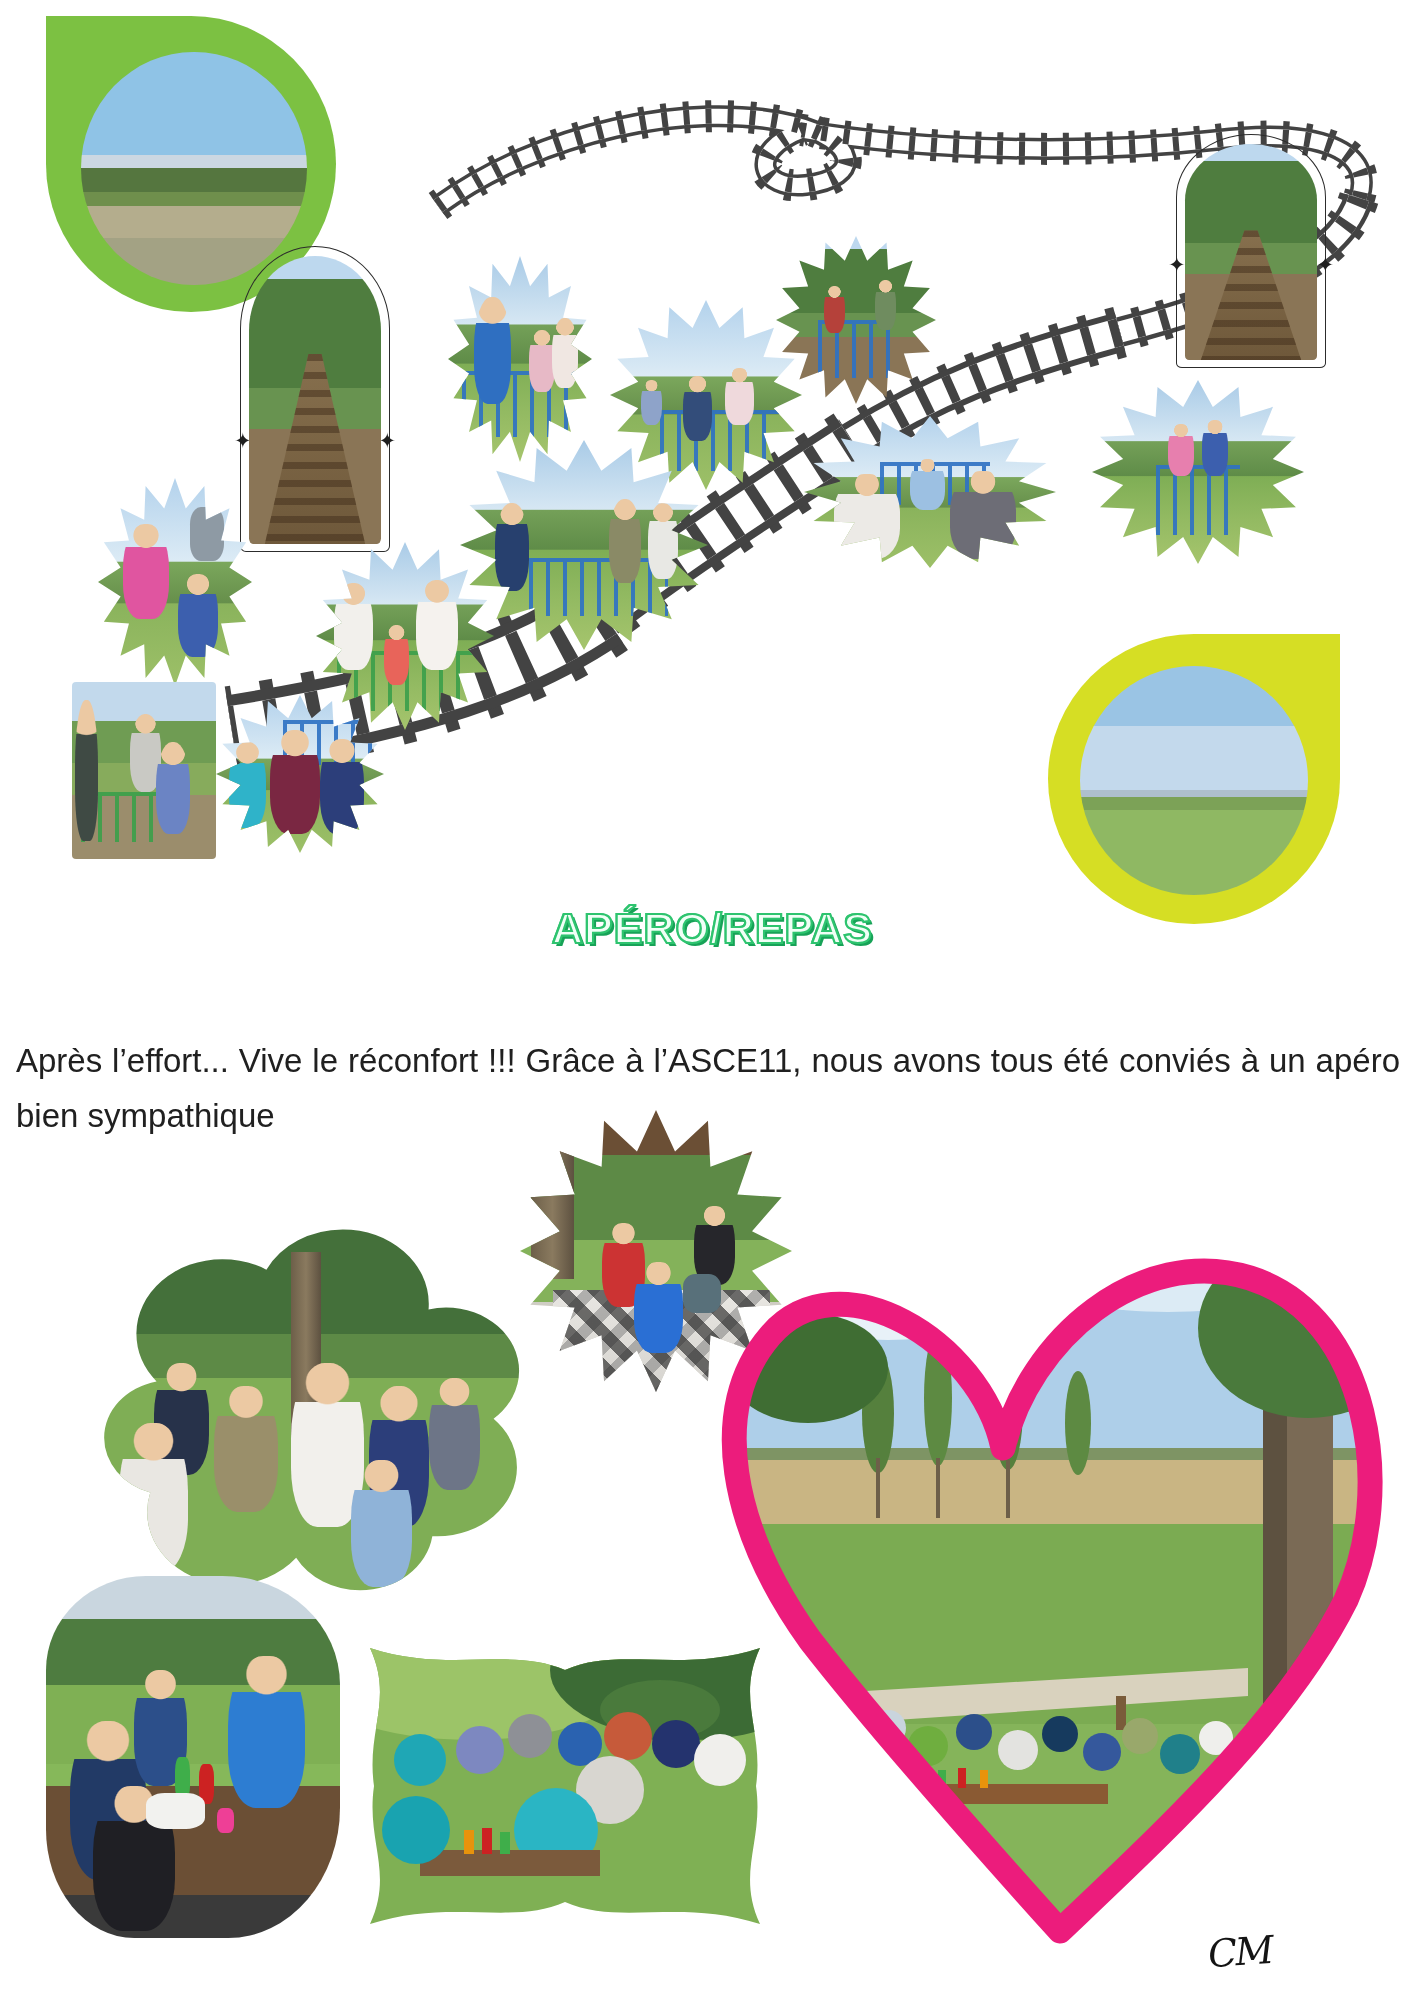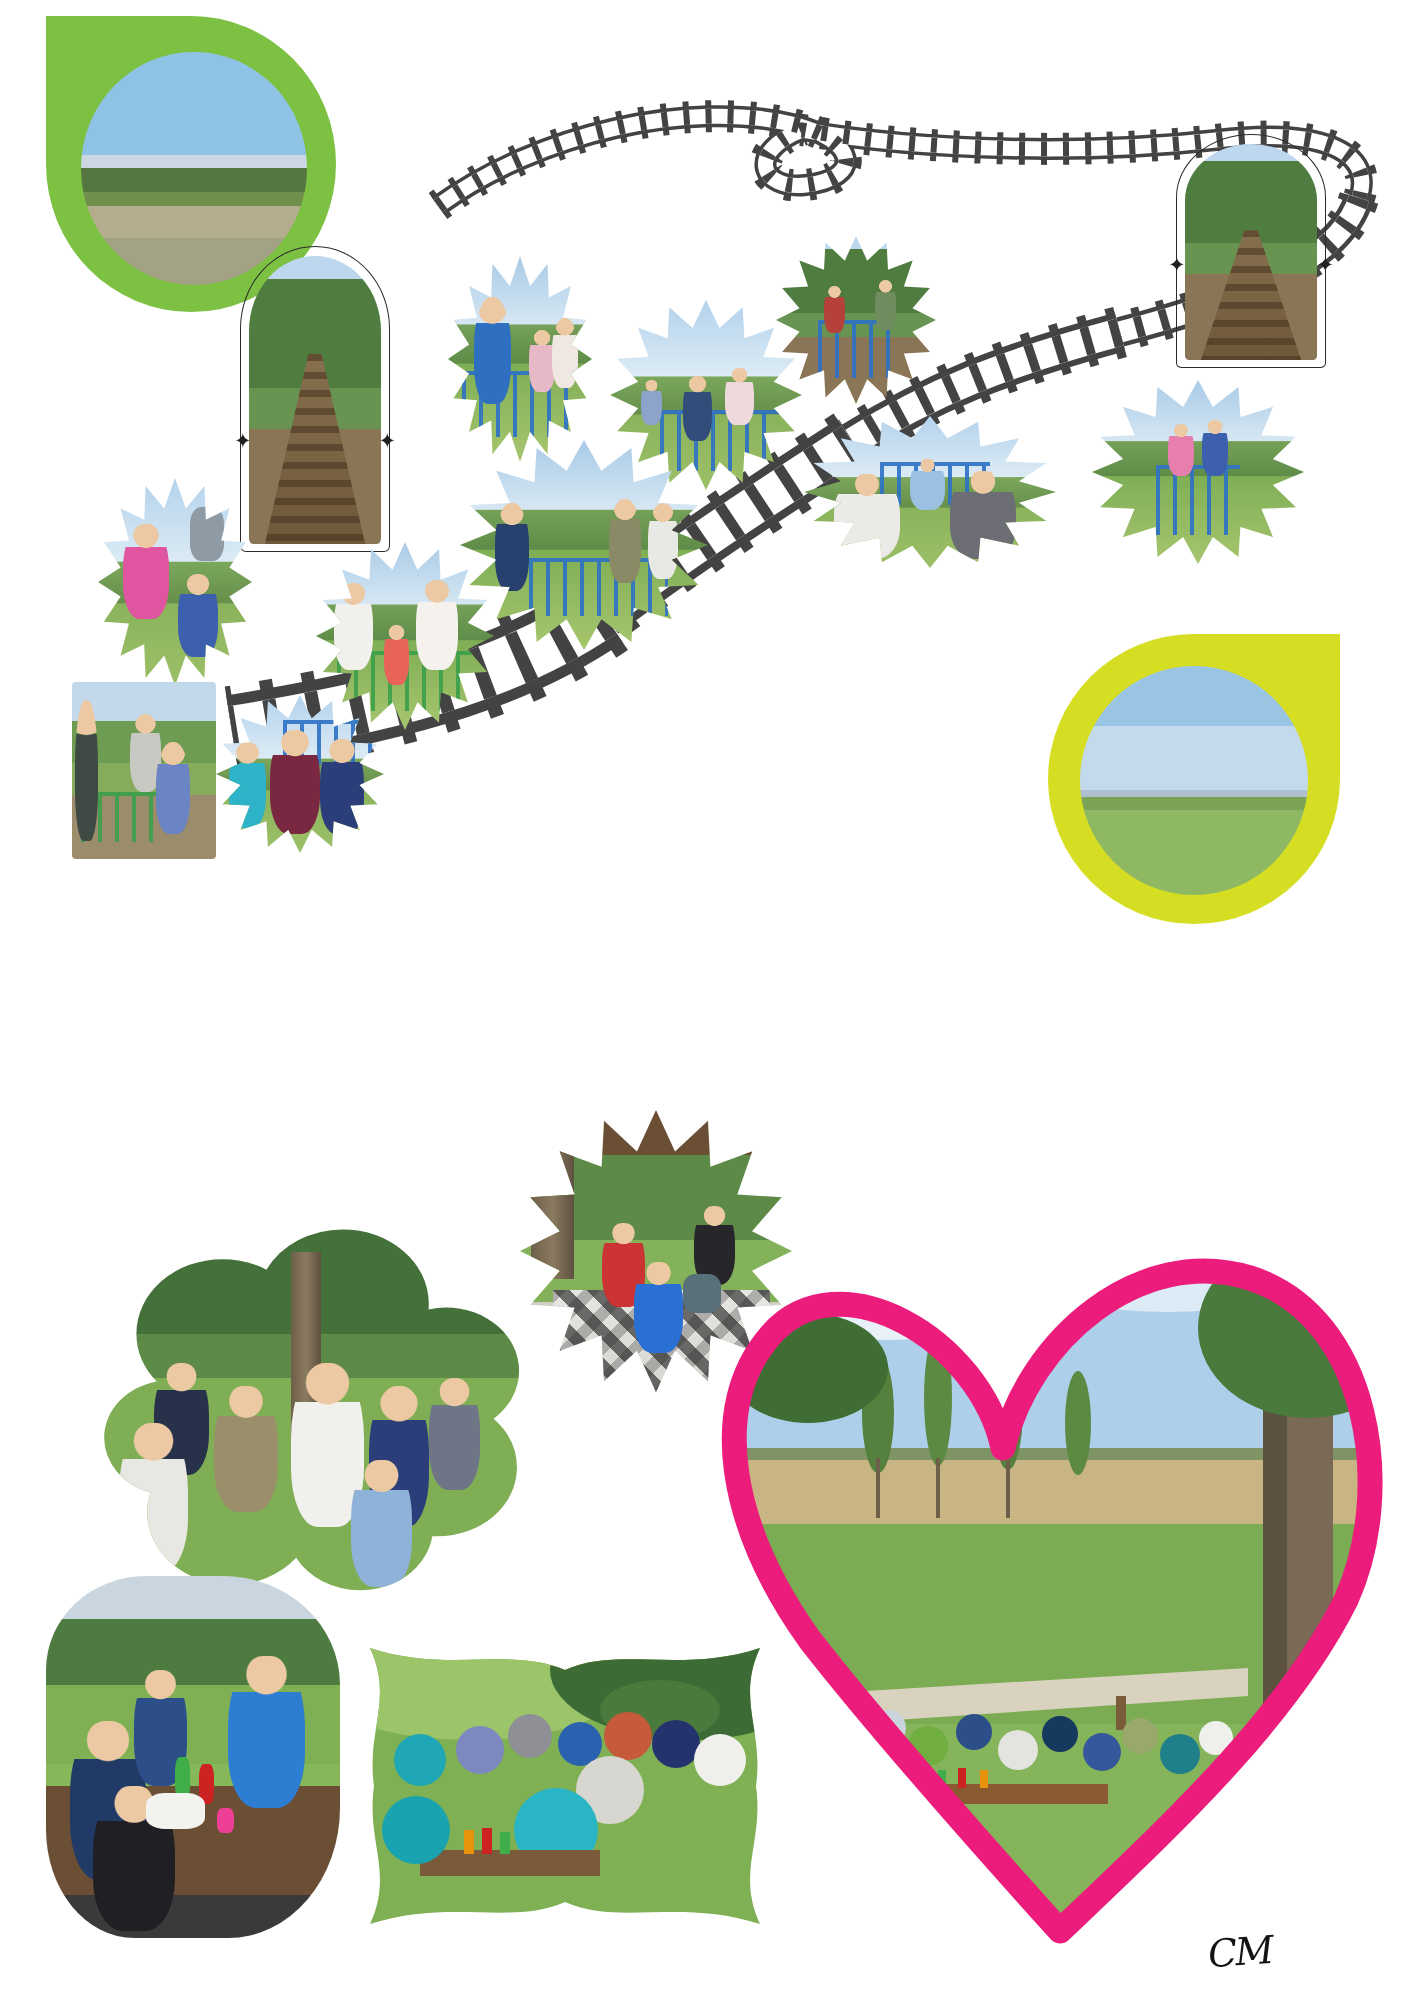--- a/index.html
+++ b/index.html
@@ -197,20 +197,22 @@
     <div class="bike" style="left:40%;top:16%;width:54%;height:26%"></div>
     <i class="fig" style="--c:#7a2742;left:32%;top:22%;width:30%;height:66%"></i>
     <i class="fig" style="--c:#2fb3c9;left:8%;top:30%;width:22%;height:54%"></i>
     <i class="fig" style="--c:#2c3e7a;left:62%;top:28%;width:26%;height:60%"></i>
   </div>
 
   <div class="ph leaf-y" style="left:1048px;top:634px;width:292px;height:290px" title="Wide flat farmland under a big cloudy blue sky">
     <div class="leaf-inner bg-plain"></div>
   </div>
 
+  <div class="title">APÉRO/REPAS</div>
+  <p class="para">Après l’effort... Vive le réconfort !!! Grâce à l’ASCE11, nous avons tous été conviés à un apéro bien sympathique</p>
 
   <div class="ph cloudclip bg-park" style="left:102px;top:1222px;width:430px;height:372px" title="Group chatting under the park trees during the aperitif">
     <div class="trunk" style="left:44%;top:8%;width:7%;height:50%"></div>
     <i class="fig" style="--c:#27324a;left:12%;top:38%;width:13%;height:30%"></i>
     <i class="fig" style="--c:#9a8f6a;left:26%;top:44%;width:15%;height:34%"></i>
     <i class="fig" style="--c:#f2f0ec;left:44%;top:38%;width:17%;height:44%"></i>
     <i class="fig" style="--c:#2c3e7a;left:62%;top:44%;width:14%;height:38%"></i>
     <i class="fig" style="--c:#6d7587;left:76%;top:42%;width:12%;height:30%"></i>
     <i class="fig" style="--c:#e9e7e2;left:4%;top:54%;width:16%;height:40%"></i>
     <i class="fig" style="--c:#8fb3d8;left:58%;top:64%;width:14%;height:34%"></i>

